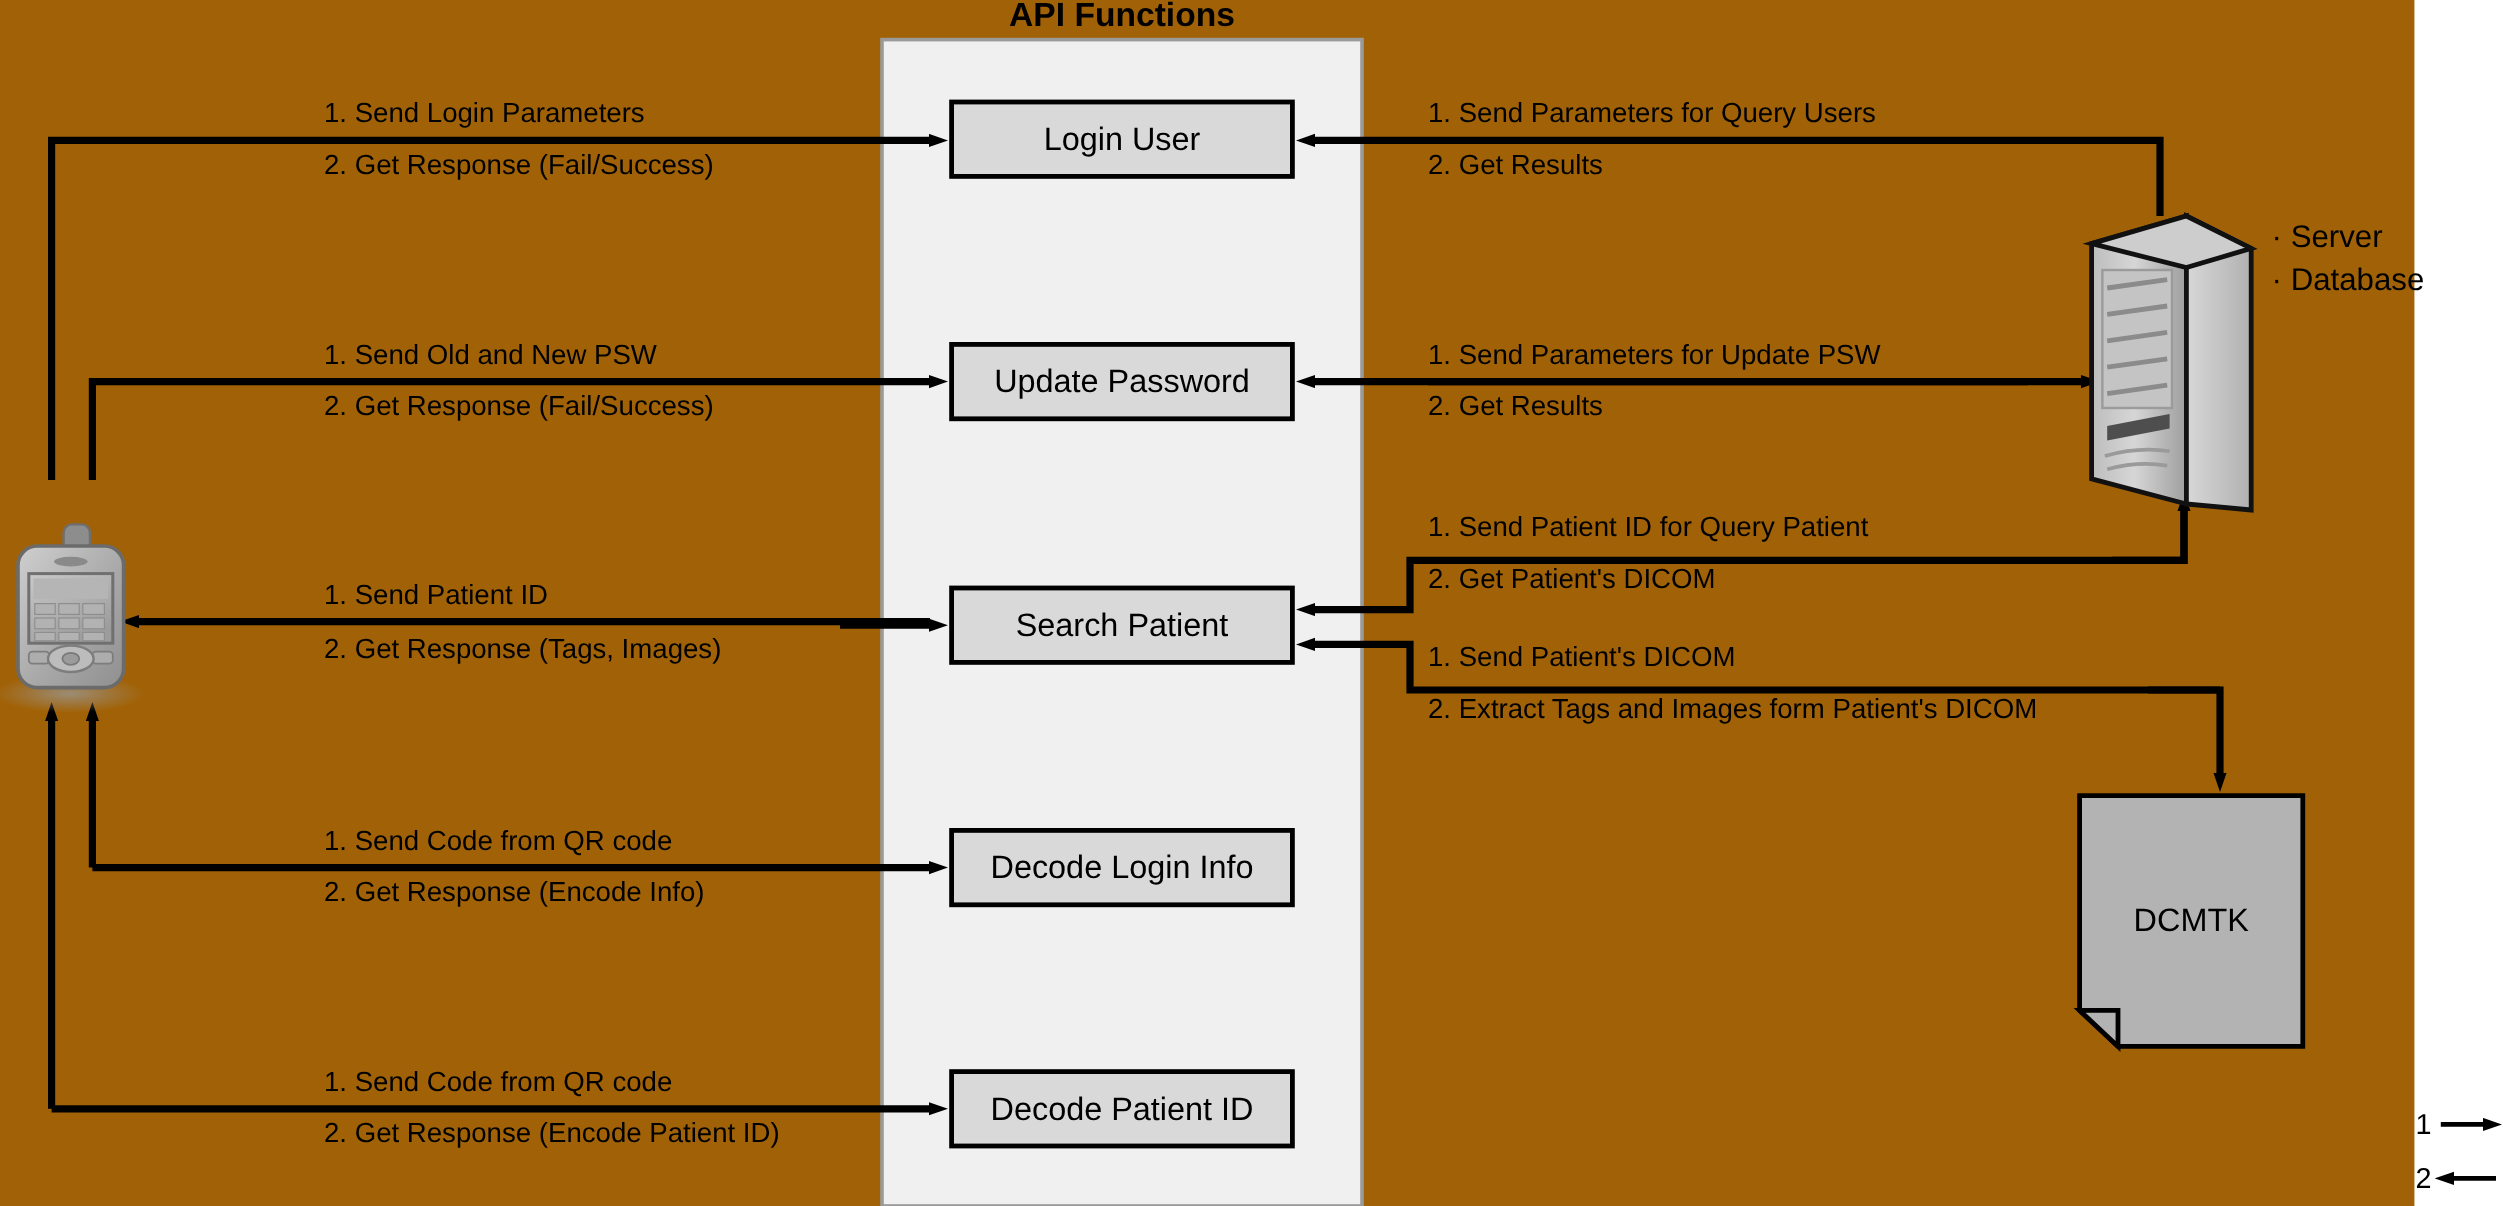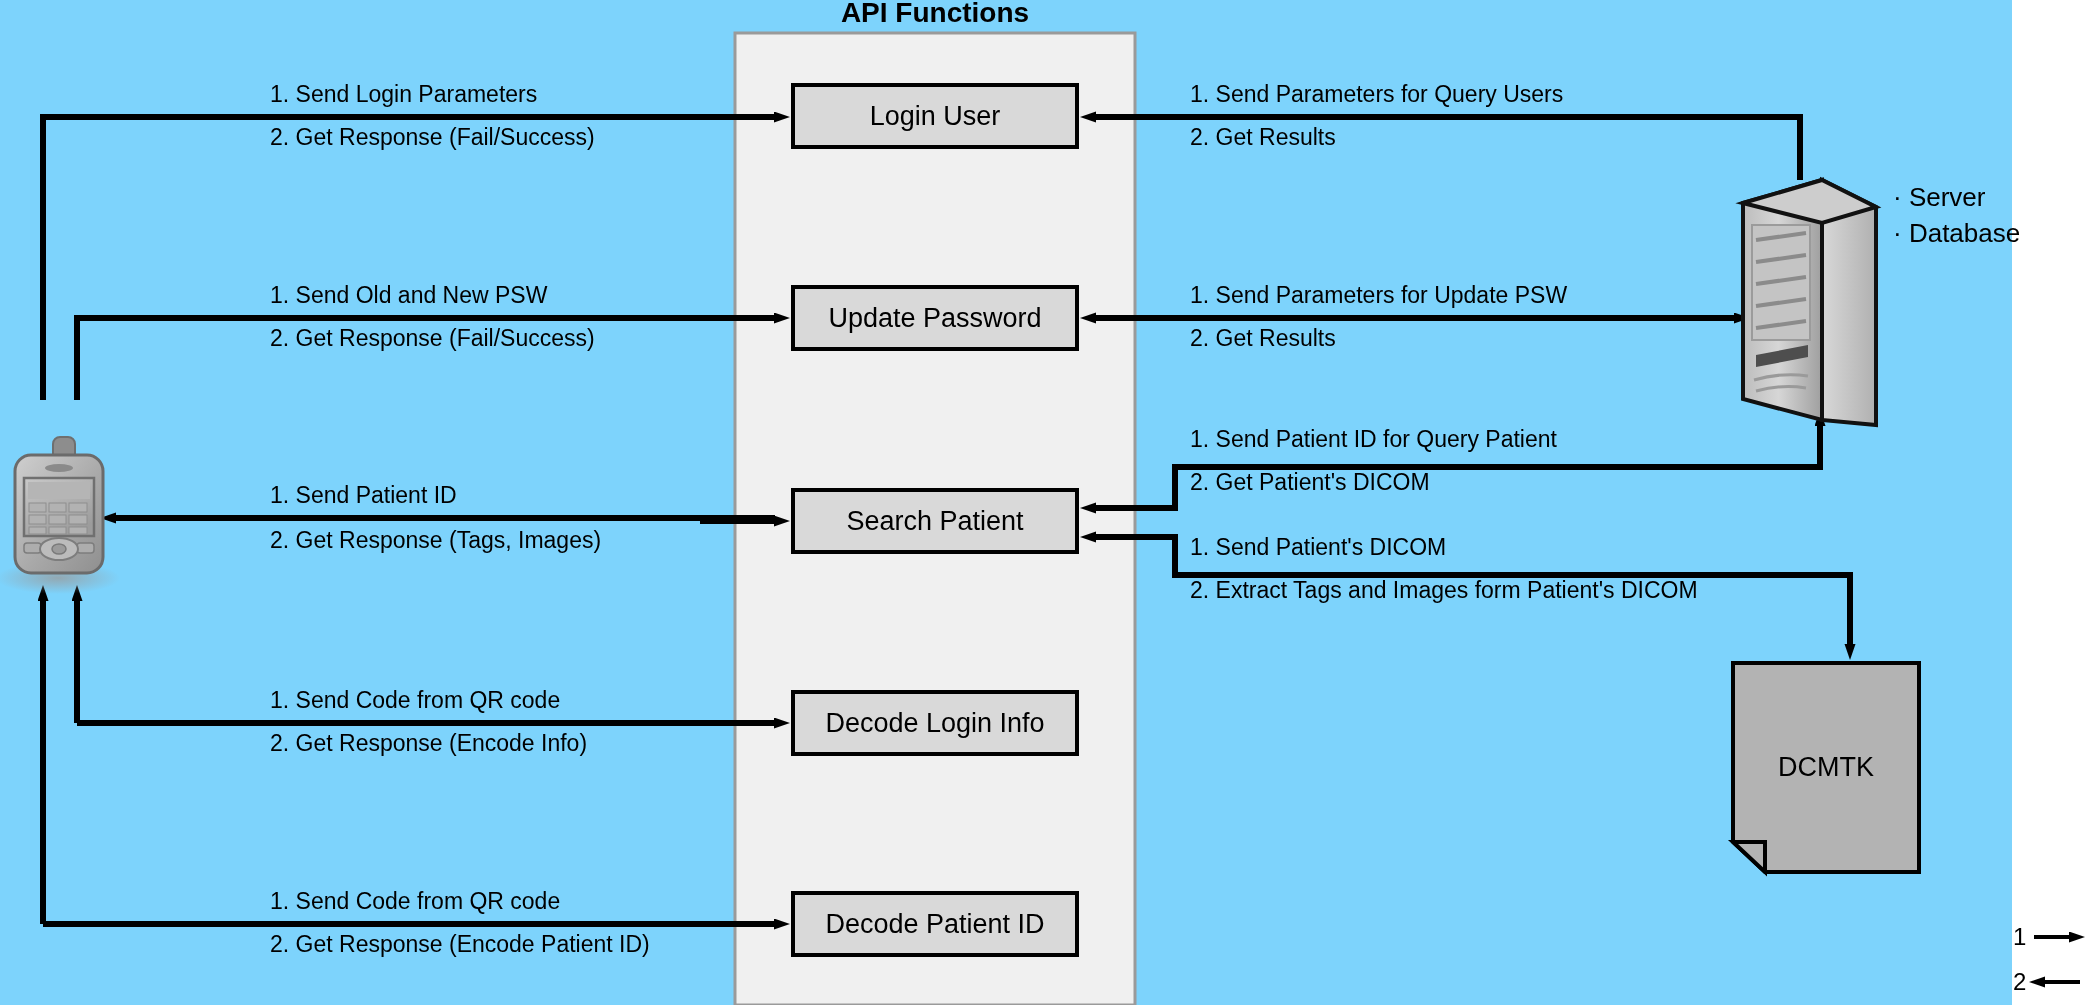--- a/index.html
+++ b/index.html
@@ -1,18 +1,18 @@
 <!DOCTYPE html>
 <html><head>
 <meta charset="utf-8">
 <style>
   html,body{margin:0;padding:0;background:#ffffff;}
   body{width:2086px;height:1005px;overflow:hidden;
        font-family:"Liberation Sans","DejaVu Sans",sans-serif;}
-  #stage{position:relative;width:2012px;height:1005px;background:#7dd3fc;}
+  #stage{position:relative;width:2012px;height:1005px;background:#a16207;}
   svg{display:block;}
   .flowtext{font-family:"Liberation Sans","DejaVu Sans",sans-serif;font-size:23px;fill:#000;}
   .boxlabel{font-family:"Liberation Sans","DejaVu Sans",sans-serif;font-size:27px;fill:#000;}
   .paneltitle{font-family:"Liberation Sans","DejaVu Sans",sans-serif;font-size:28px;font-weight:bold;fill:#000;}
   .nodelabel{font-family:"Liberation Sans","DejaVu Sans",sans-serif;font-size:26px;fill:#000;}
   .legendnum{font-family:"Liberation Sans","DejaVu Sans",sans-serif;font-size:24px;fill:#000;}
 </style>
 </head>
 <body>
 

